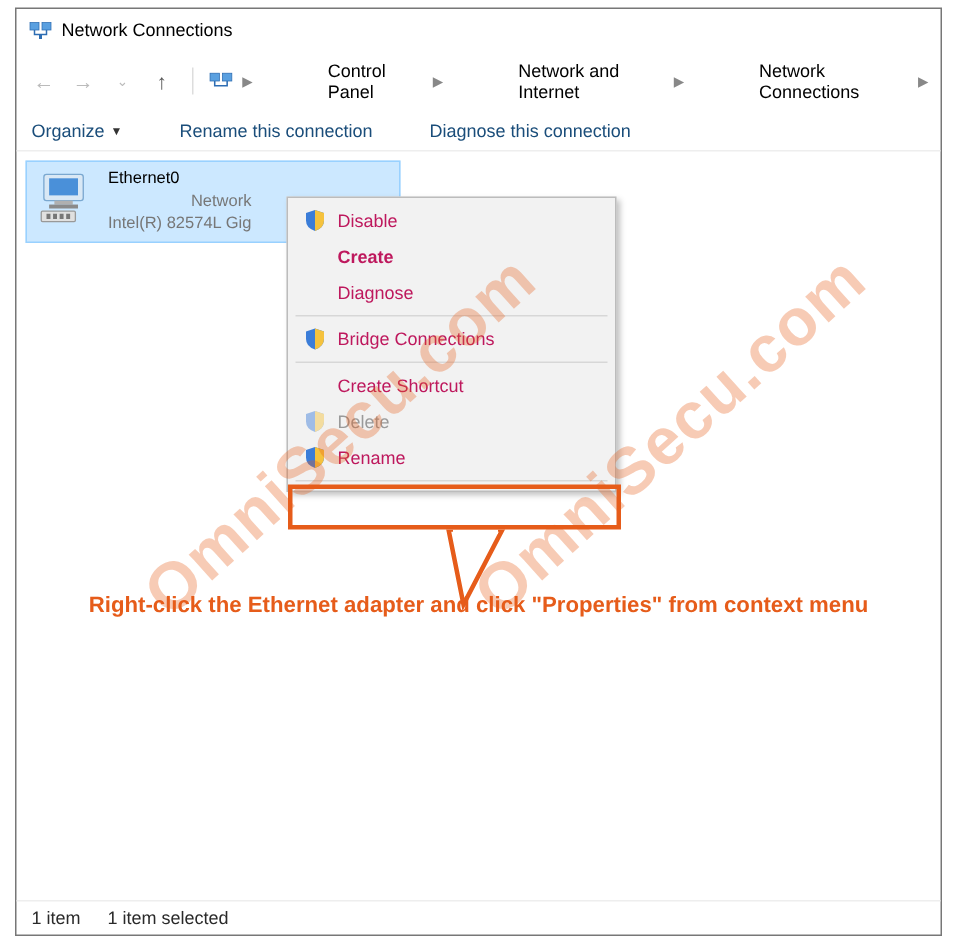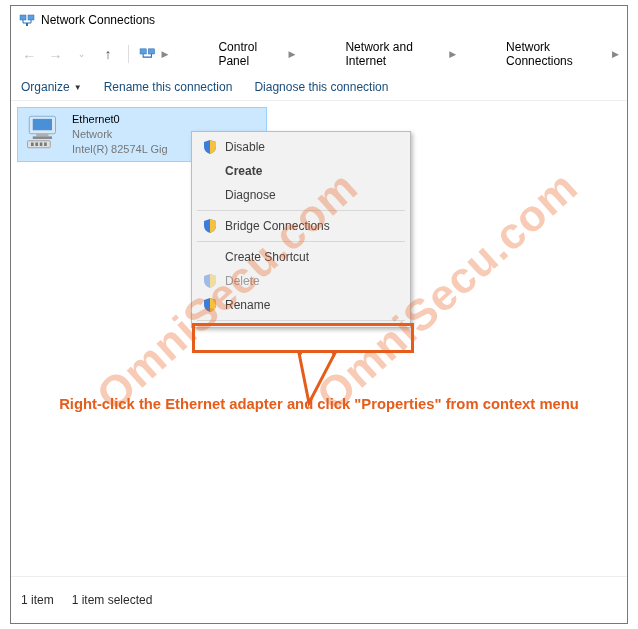--- a/index.html
+++ b/index.html
@@ -6,40 +6,40 @@
     body { width: 638px; height: 629px; background: #fff; position: relative; overflow: hidden; }
     .frame { border: 1px solid #777; position: absolute; top: 5px; left: 10px; right: 10px; bottom: 5px; background: #fff; }
     .titlebar { display: flex; align-items: center; padding: 6px 8px; font-size: 12px; color: #000; }
     .titlebar .ticon { width: 16px; height: 16px; margin-right: 6px; }
     .navbar { display: flex; align-items: center; padding: 4px 8px; gap: 6px; }
     .nav-arrow { width: 22px; height: 22px; display: flex; align-items: center; justify-content: center; color: #bbb; font-size: 14px; }
     .nav-arrow.enabled { color: #555; }
     .addr { display: flex; align-items: center; gap: 4px; font-size: 12px; color: #000; }
     .addr .sep { color: #888; font-size: 9px; }
     .addr .crumb { padding: 2px 3px; }
-    .toolbar { display: flex; align-items: center; padding: 6px 10px; gap: 22px; font-size: 12px; color: #1a4d7a; border-bottom: 1px solid #eee; }
+    .toolbar { display: flex; align-items: center; padding: 6px 10px; gap: 38px; font-size: 12px; color: #1a4d7a; border-bottom: 1px solid #eee; }
     .toolbar .org { display: flex; align-items: center; gap: 4px; }
     .toolbar .tri { font-size: 8px; color: #333; }
     .content { position: relative; padding: 6px; height: calc(100% - 130px); }
     .adapter { width: 250px; background: #cce8ff; border: 1px solid #99d1ff; display: flex; padding: 4px 6px; gap: 6px; }
     .adapter-icon { width: 42px; height: 40px; flex-shrink: 0; }
     .adapter-text { font-size: 11px; line-height: 1.35; }
     .adapter-text .ln1 { color: #000; }
-    .adapter-text .ln2 { color: #777; }
+    .adapter-text .ln2 { color: #777; text-align: right; }
     .adapter-text .ln3 { color: #777; }
     .context-menu { position: absolute; top: 30px; left: 180px; width: 220px; background: #f2f2f2; border: 1px solid #bcbcbc; box-shadow: 2px 2px 4px rgba(0,0,0,0.25); padding: 3px; }
-    .cm-item { display: flex; align-items: center; padding: 5px 8px 5px 30px; font-size: 12px; color: #404040; position: relative; }
+    .cm-item { display: flex; align-items: center; padding: 5px 8px 5px 30px; font-size: 12px; color: #be185d; position: relative; }
     .cm-item.bold { font-weight: 600; }
     .cm-item.disabled { color: #9a9a9a; }
     .cm-sep { height: 1px; background: #d7d7d7; margin: 3px 2px; }
     .cm-icon { position: absolute; left: 7px; width: 16px; height: 16px; }
     .highlight-box { position: absolute; border: 3px solid #e65c1a; top: 222px; left: 181px; width: 222px; height: 30px; z-index: 5; pointer-events: none; }
     .callout-tail { position: absolute; top: 252px; left: 278px; z-index: 4; pointer-events: none; }
     .instruction { position: absolute; top: 295px; left: 14px; right: 14px; text-align: center; color: #e65c1a; font-weight: 700; font-size: 14.8px; z-index: 5; }
-    .statusbar { position: absolute; bottom: 0; left: 0; right: 0; padding: 16px 10px; font-size: 12px; color: #2a2a2a; display: flex; gap: 18px; border-top: 1px solid #eee; }
+    .statusbar { position: absolute; bottom: 0; left: 0; right: 0; padding: 4px 10px; font-size: 12px; color: #2a2a2a; display: flex; gap: 18px; border-top: 1px solid #eee; }
     .watermark { position: absolute; color: rgba(230,92,26,0.32); font-size: 44px; font-weight: 700; transform: rotate(-42deg); pointer-events: none; z-index: 2; letter-spacing: 1px; }
     .watermark.w1 { top: 260px; left: 50px; }
     .watermark.w2 { top: 260px; left: 270px; }
     a.crumb { text-decoration: none; color: #000; cursor: default; margin-left: 43px; }
   </style>
 </head>
 <body>
 
 <div class="frame">
 

